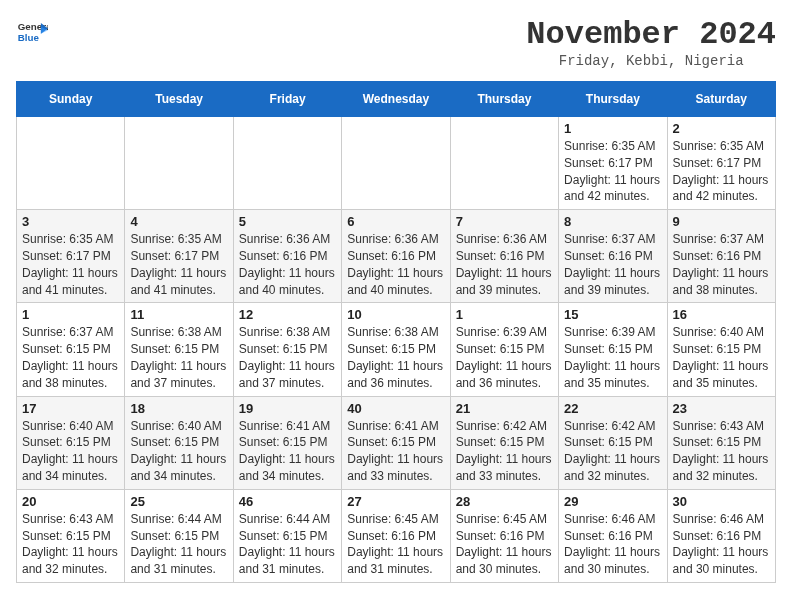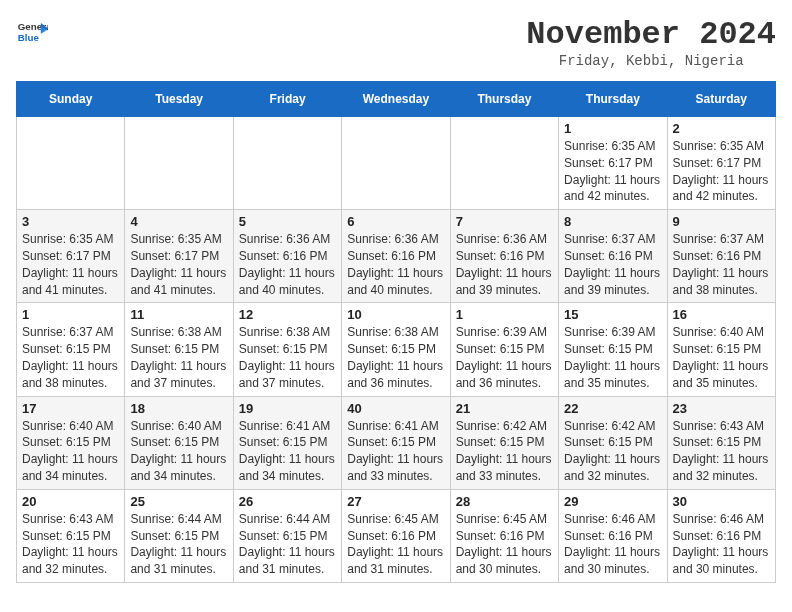--- a/index.html
+++ b/index.html
@@ -290,21 +290,21 @@
 and 32 minutes.</div>
         </td>
         <td>
           <span class="day-num">25</span>
           <div class="day-info" style="white-space: pre-line;">Sunrise: 6:44 AM
 Sunset: 6:15 PM
 Daylight: 11 hours
 and 31 minutes.</div>
         </td>
         <td>
-          <span class="day-num">26</span>
+          <span class="day-num">46</span>
           <div class="day-info" style="white-space: pre-line;">Sunrise: 6:44 AM
 Sunset: 6:15 PM
 Daylight: 11 hours
 and 31 minutes.</div>
         </td>
         <td>
           <span class="day-num">27</span>
           <div class="day-info" style="white-space: pre-line;">Sunrise: 6:45 AM
 Sunset: 6:16 PM
 Daylight: 11 hours

